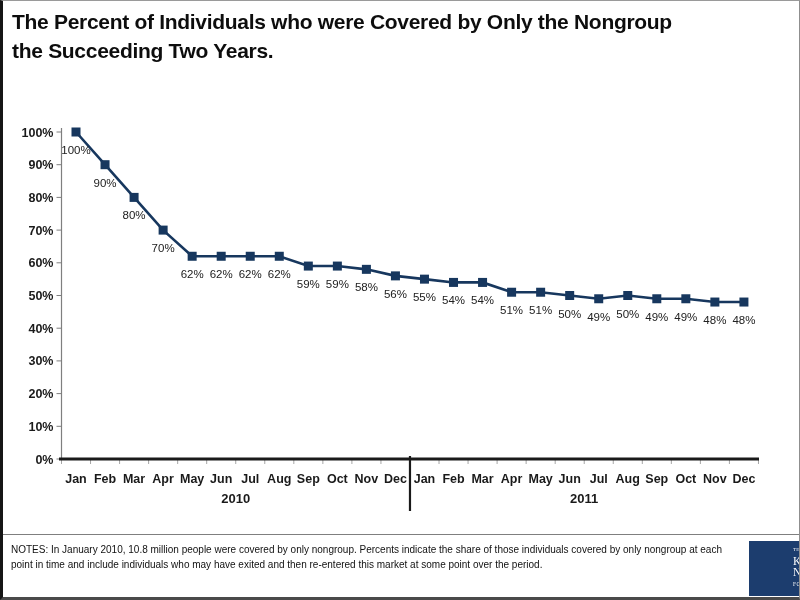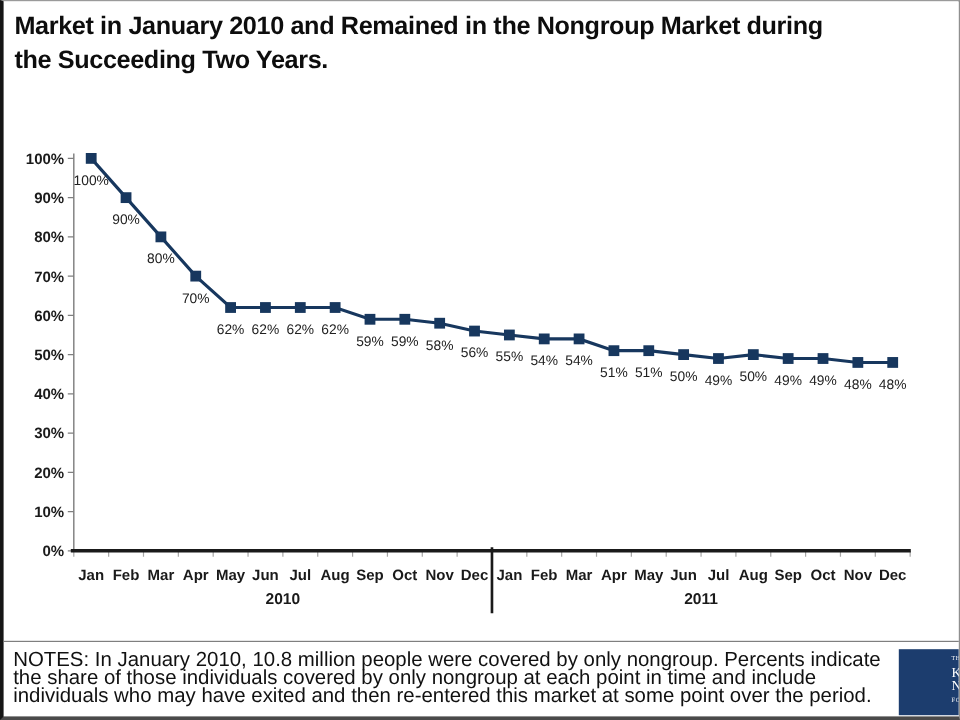--- a/index.html
+++ b/index.html
@@ -18,42 +18,42 @@
     letter-spacing:-0.3px;
   }
   .chart-svg{position:absolute;left:0;top:0;width:800px;height:600px;}
   .ytick{font-family:"Liberation Sans",sans-serif;font-size:12.5px;font-weight:bold;fill:#1a1a1a;}
   .mlabel{font-family:"Liberation Sans",sans-serif;font-size:12.5px;font-weight:bold;fill:#1a1a1a;}
   .yrlabel{font-family:"Liberation Sans",sans-serif;font-size:13px;font-weight:bold;fill:#1a1a1a;}
   .dlabel{font-family:"Liberation Sans",sans-serif;font-size:11.5px;fill:#212121;}
   .footer-sep{position:absolute;left:0;top:533px;width:800px;height:0;border-top:1px solid #7f7f7f;}
   .notes{
     position:absolute;left:8px;top:541px;width:728px;
-    font-size:17px;line-height:15px;color:#111;
+    font-size:10px;line-height:15px;color:#111;
   }
   .notes p{margin:0;}
   .logo{
     position:absolute;left:746px;top:540px;width:50px;height:55px;
     box-sizing:border-box;text-align:center;
     font-family:"Liberation Serif",serif;
     padding-top:3px;
     padding-left:44px;
   }
   .logo-rule{height:1px;background:rgba(255,255,255,0.9);margin:1px 5px;}
   .logo-top{font-size:5px;letter-spacing:0.3px;line-height:6px;white-space:nowrap;}
   .logo-big{font-size:11.5px;line-height:11px;letter-spacing:0.3px;white-space:nowrap;}
   .logo-bottom{font-size:5.3px;letter-spacing:0.5px;line-height:7px;white-space:nowrap;}
 </style>
 </head>
 <body>
 
 <div class="slide">
 
   <div class="title">
-    <div>Market in January 2010 and Remained in the Nongroup Market during</div>
+    <div>The Percent of Individuals who were Covered by Only the Nongroup</div>
     <div>the Succeeding Two Years.</div>
   </div>
 
   <svg class="chart-svg" viewBox="0 0 800 600" xmlns="http://www.w3.org/2000/svg">
       <line x1="58.5" y1="127" x2="58.5" y2="458" stroke="#7f7f7f" stroke-width="1.2"></line>
       <line x1="53.5" y1="458" x2="58.5" y2="458" stroke="#7f7f7f" stroke-width="1"></line>
       <text x="50.5" y="462.5" text-anchor="end" class="ytick">0%</text>
       <line x1="53.5" y1="425.3" x2="58.5" y2="425.3" stroke="#7f7f7f" stroke-width="1"></line>
       <text x="50.5" y="429.8" text-anchor="end" class="ytick">10%</text>
       <line x1="53.5" y1="392.6" x2="58.5" y2="392.6" stroke="#7f7f7f" stroke-width="1"></line>

